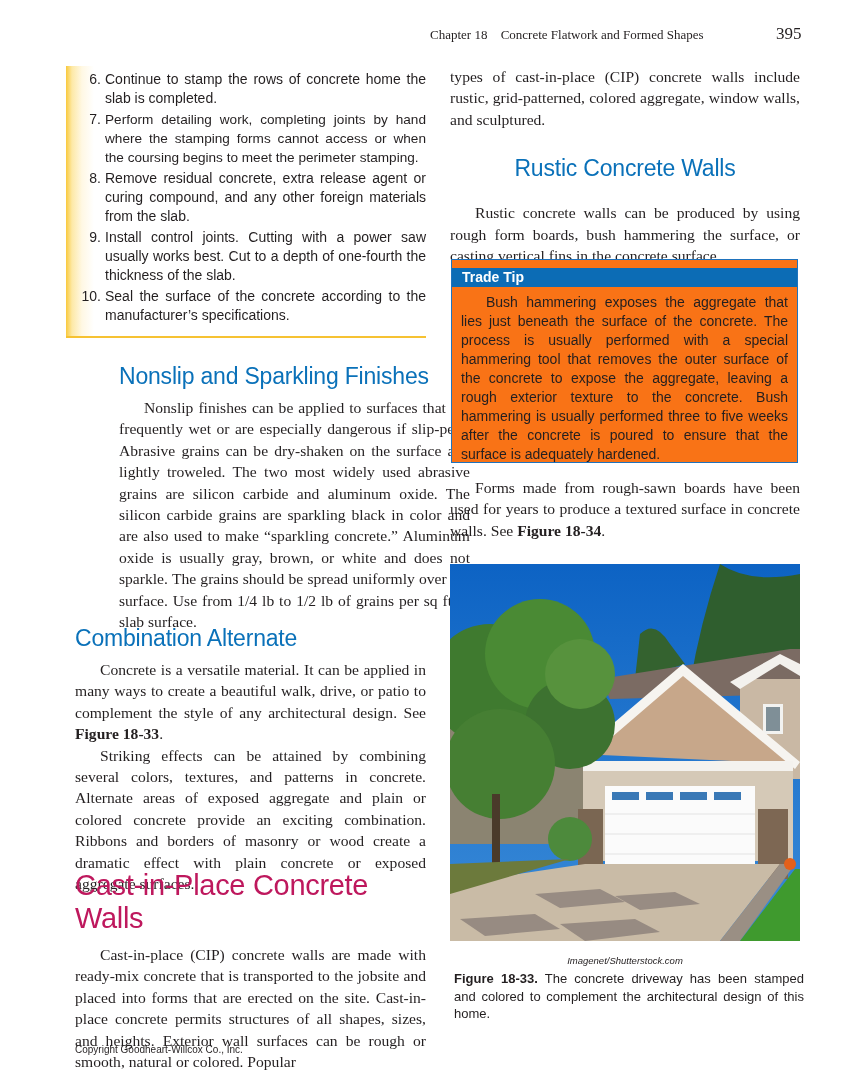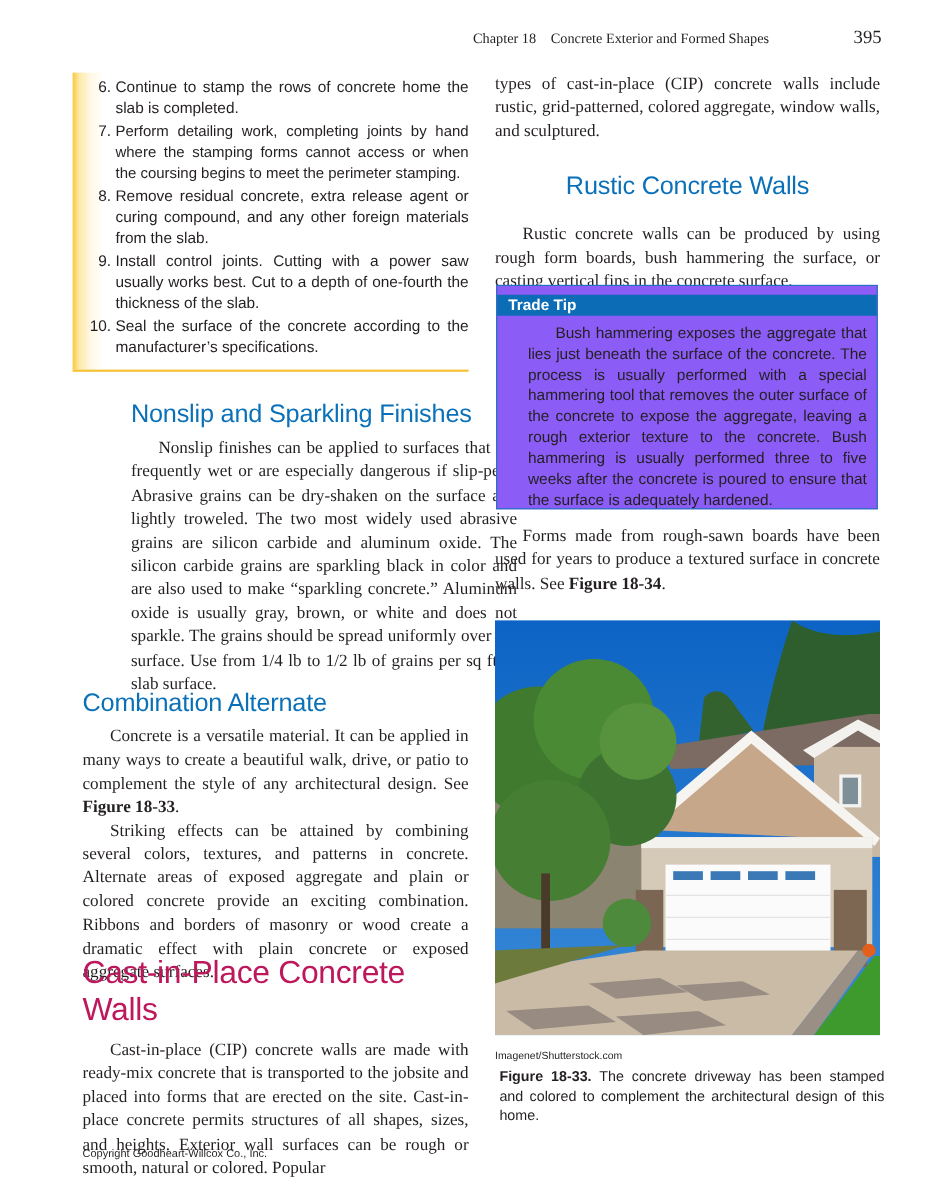--- a/index.html
+++ b/index.html
@@ -26,36 +26,36 @@
   h1.red { color: #be185d; font-weight: normal; font-size: 29px; margin: 0; letter-spacing: -0.3px; }
 
   p.body { font-size: 15.6px; line-height: 21.4px; margin: 0; text-align: justify; text-indent: 25px; }
   p.noindent { text-indent: 0; }
   b { font-weight: bold; }
 
   .sec { position: absolute; left: 75px; width: 351px; }
 
   .tip {
     position: absolute; left: 451px; top: 259px; width: 347px; height: 204px;
-    background: #8b5cf6; border: 1.5px solid #1f73bd; box-sizing: border-box;
+    background: #f97316; border: 1.5px solid #1f73bd; box-sizing: border-box;
   }
   .tip-header { margin-top: 8px; background: #0c6cb5; color: #fff; font-weight: bold; font-size: 14px; padding: 1px 10px; height: 17px; line-height: 17px; }
-  .tip-body { padding: 6px 9px 0 9px; font-size: 14px; line-height: 19px; text-align: justify; text-indent: 25px; margin-left: 19px; }
+  .tip-body { padding: 6px 9px 0 9px; font-size: 14px; line-height: 19px; text-align: justify; text-indent: 25px; }
 
   .figure { position: absolute; left: 450px; top: 564px; width: 350px; height: 377px; overflow: hidden; background: #1f75c8; }
-  .credit { position: absolute; left: 450px; top: 955px; width: 350px; text-align: left; font-size: 9.5px; color: #231f20; }
+  .credit { position: absolute; left: 450px; top: 955px; width: 350px; text-align: center; font-size: 9.5px; font-style: italic; color: #231f20; }
   .caption { position: absolute; left: 454px; top: 970px; width: 350px; font-size: 13px; line-height: 17.5px; text-align: justify; }
   .copyright { position: absolute; left: 75px; top: 1044px; font-size: 10px; color: #231f20; }
 </style>
 </head>
 <body>
 
 <div class="running-head serif">
   <span class="chap">Chapter 18</span>
-  <span>Concrete Exterior and Formed Shapes</span>
+  <span>Concrete Flatwork and Formed Shapes</span>
 </div>
 <div class="page-num serif">395</div>
 
 <div class="procedure sans">
   <ol>
     <li><span class="num">6.</span><span>Continue to stamp the rows of concrete home the slab is completed.</span></li>
     <li><span class="num">7.</span><span style="font-size:13.6px;">Perform detailing work, completing joints by hand where the stamping forms cannot access or when the coursing begins to meet the perimeter stamping.</span></li>
     <li><span class="num">8.</span><span>Remove residual concrete, extra release agent or curing compound, and any other foreign materials from the slab.</span></li>
     <li><span class="num">9.</span><span>Install control joints. Cutting with a power saw usually works best. Cut to a depth of one-fourth the thickness of the slab.</span></li>
     <li><span class="num">10.</span><span>Seal the surface of the concrete according to the manufacturer’s specifications.</span></li>

